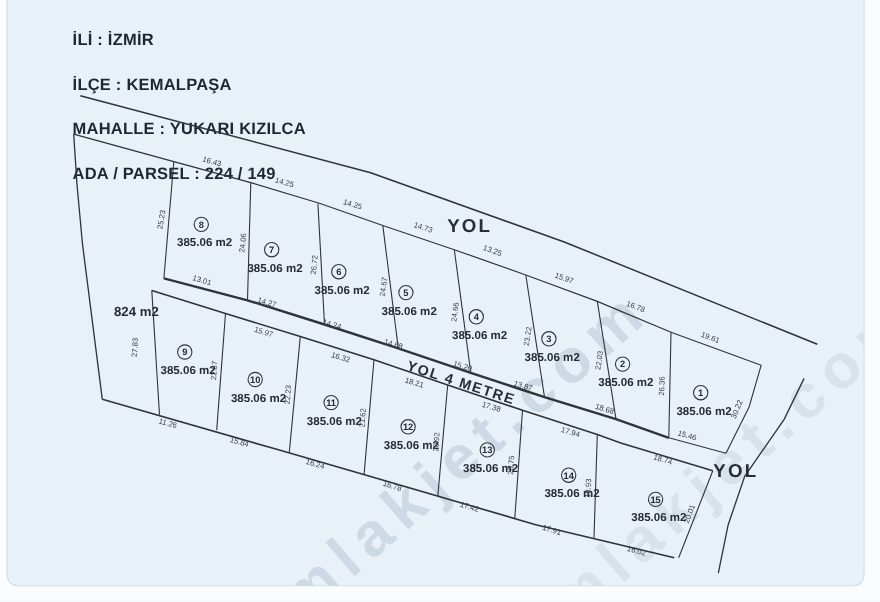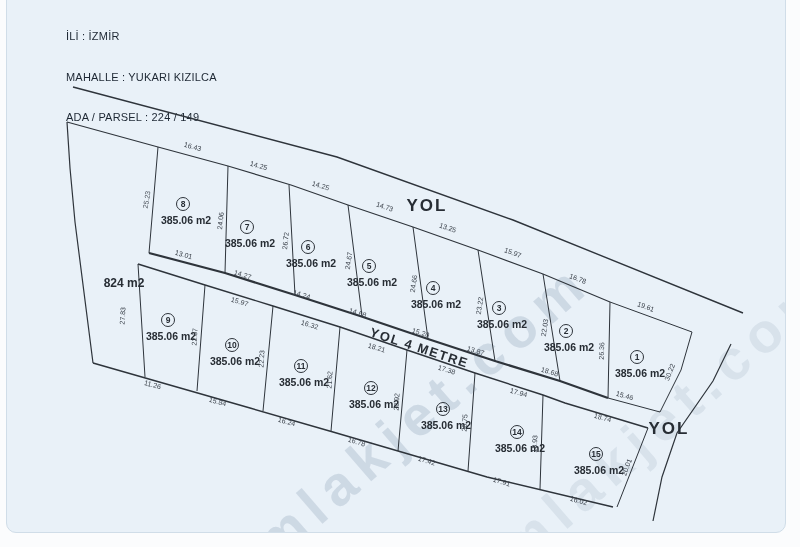--- a/index.html
+++ b/index.html
@@ -16,21 +16,21 @@
   .watermark{
     position:absolute;transform-origin:left center;
     transform:rotate(-41deg);
     font-size:56px;font-weight:bold;letter-spacing:9px;
     color:rgba(156,173,192,0.35);white-space:nowrap;pointer-events:none;
   }
   .wm-a{left:225px;top:555px;}
   .wm-b{left:470px;top:560px;color:rgba(156,173,192,0.22);}
   .header{
     position:absolute;left:66px;top:3px;
-    font-size:11px;font-weight:normal;color:#1d2733;line-height:13.5px;
+    font-size:15px;font-weight:bold;color:#1d2733;line-height:13.5px;
     letter-spacing:.2px;white-space:pre;
   }
   svg{position:absolute;left:0;top:0;}
   .ink{stroke:#2e343b;fill:none;}
   text{fill:#272d34;}
   .dim{font-size:7px;fill:#3a414a;}
   .area-label{font-size:10.5px;font-weight:bold;}
   .pnum{font-size:8.5px;font-weight:bold;}
   .road-label{font-size:17px;font-weight:bold;letter-spacing:2px;}
   .road-mid-label{font-size:13px;font-weight:bold;letter-spacing:1.5px;}
@@ -39,20 +39,21 @@
 </head>
 <body>
 
 <div class="scan-card">
   <div class="watermark wm-a">emlakjet.com</div>
   <div class="watermark wm-b">emlakjet.com</div>
 </div>
 
 <div class="header">
   <div>İLİ : İZMİR</div>
+  <div>İLÇE : KEMALPAŞA</div>
   <div>MAHALLE : YUKARI KIZILCA</div>
   <div>ADA / PARSEL : 224 / 149</div>
 </div>
 
 <svg width="800" height="547" viewBox="0 0 800 547">
 
   <path class="ink" stroke-width="1.4" d="M73,87 L337,157 L513,220 L743,313"></path>
   <path class="ink" stroke-width="1.1" d="M67,122 L158,147 L228,166 L291,185 L348,205 L413,227 L478,250 L543,274 L610,302"></path>
   <path class="ink" stroke-width="2.2" d="M149,253 L225,273 L295,295 L360,316 L428,339 L495,361 L560,381 L608,398"></path>
   <path class="ink" stroke-width="1.4" d="M138,264 L205,285 L273,306 L340,327 L407,350 L475,373 L543,395 L565,403 L648,428"></path>

